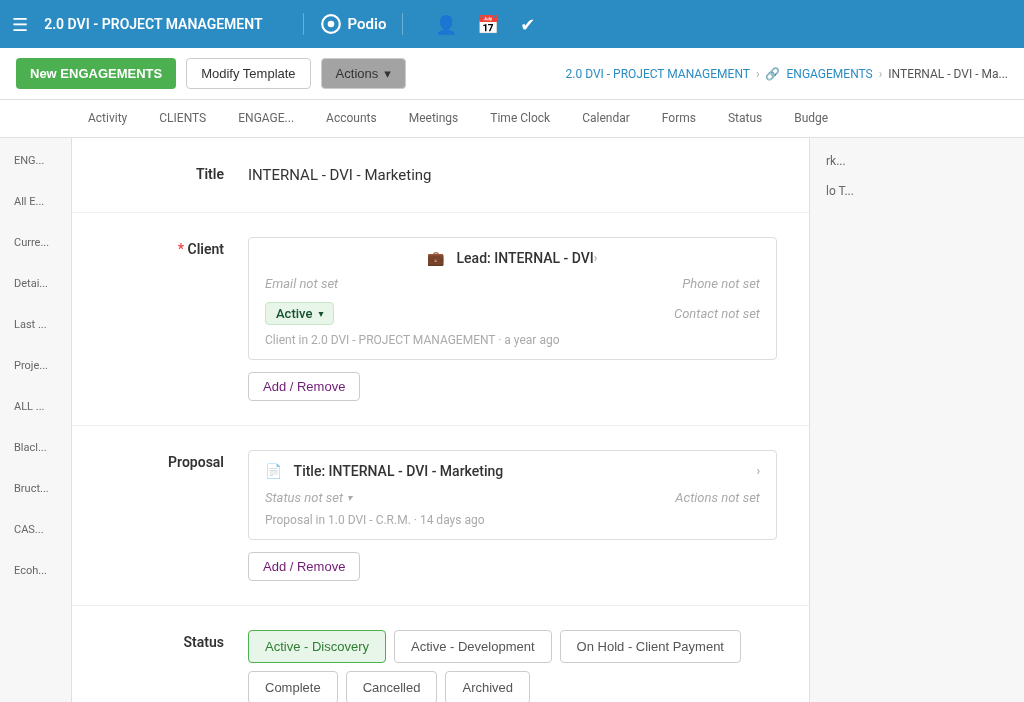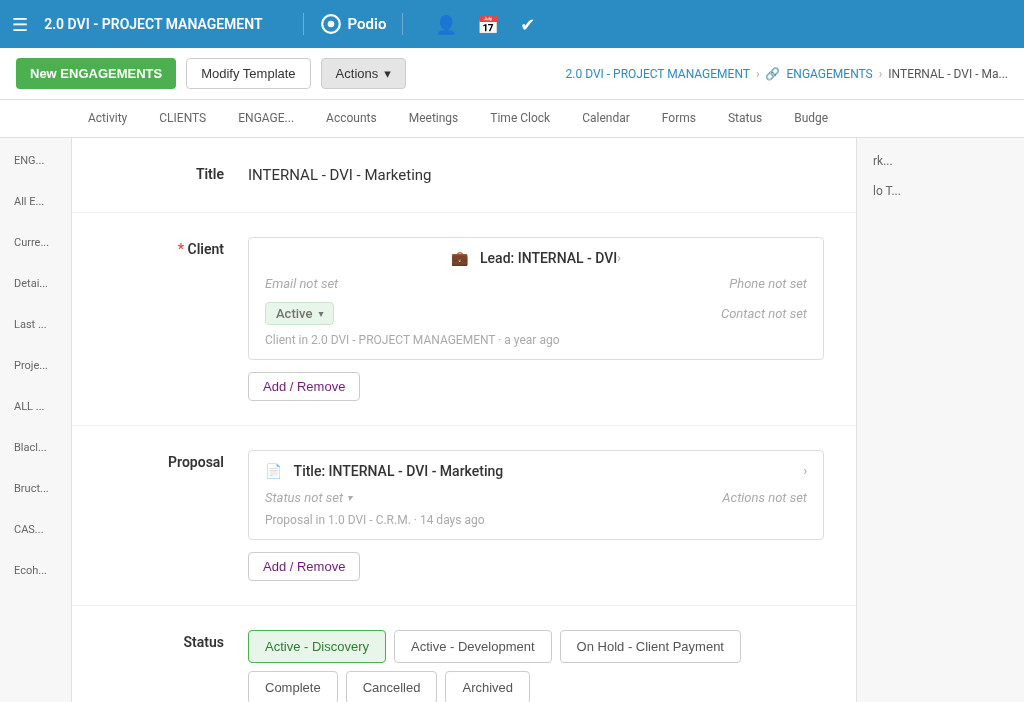--- a/index.html
+++ b/index.html
@@ -49,21 +49,21 @@
     .btn-modify-template {
       background: white;
       color: #333;
       border: 1px solid #ccc;
       padding: 7px 14px;
       border-radius: 4px;
       font-size: 13px;
       cursor: pointer;
     }
     .btn-actions {
-      background: #e5e5e5;
+      background: #a3a3a3;
       color: #333;
       border: 1px solid #ccc;
       padding: 7px 14px;
       border-radius: 4px;
       font-size: 13px;
       cursor: pointer;
       display: flex;
       align-items: center;
       gap: 6px;
     }
@@ -205,21 +205,21 @@
     }
     .client-meta-left { flex: 1; }
     .client-meta-right { flex: 1; text-align: right; }
     .meta-text { color: #aaa; font-size: 13px; font-style: italic; }
 
     .status-badge {
       display: inline-flex;
       align-items: center;
       gap: 6px;
       background: #e8f5e9;
-      color: #737373;
+      color: #14532d;
       border: 1px solid #c8e6c9;
       border-radius: 4px;
       padding: 3px 10px;
       font-size: 13px;
       font-weight: 500;
       cursor: pointer;
     }
 
     .client-footer {
       font-size: 12px;
@@ -291,21 +291,21 @@
       color: #555;
     }
     .status-btn.active {
       background: #e8f5e9;
       border-color: #4caf50;
       color: #2e7d32;
     }
 
     
     .right-sidebar {
-      width: 168px;
+      width: 215px;
       background: #f7f7f7;
       border-left: 1px solid #e0e0e0;
       padding: 12px;
       display: flex;
       flex-direction: column;
       gap: 8px;
       overflow: hidden;
     }
     .right-sidebar-item {
       font-size: 12px;

